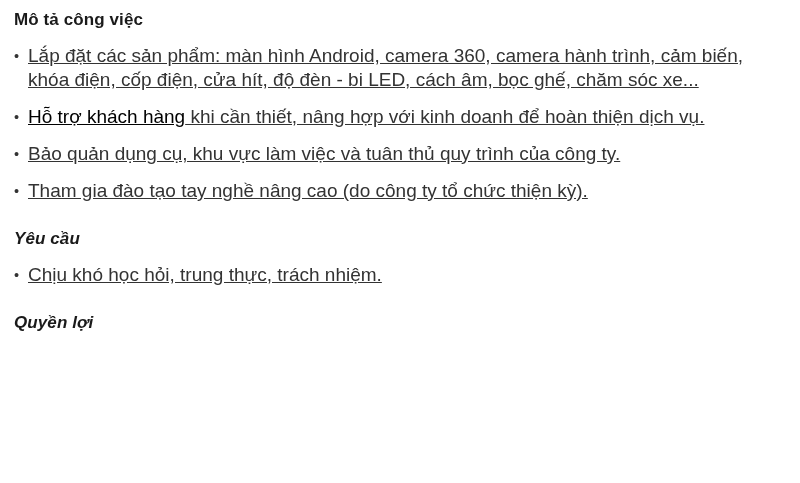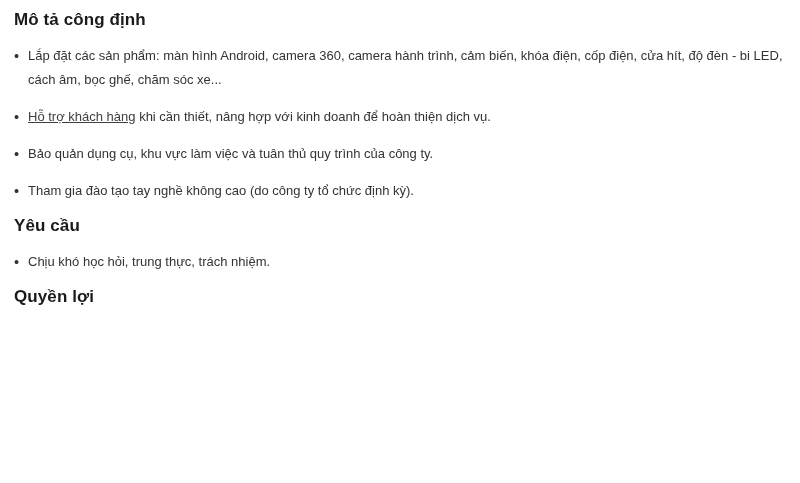--- a/index.html
+++ b/index.html
@@ -22,62 +22,65 @@
     margin-bottom: 4px;
   }
   .section-title {
     font-size: 17px;
     font-weight: bold;
     color: #1a1a1a;
     margin: 0 0 14px 0;
     letter-spacing: 0.1px;
   }
   .section + .section .section-title {
+    margin-top: 26px;
+    font-style: italic;
   }
   ul.bullets {
     list-style: none;
     margin: 0;
     padding: 0;
   }
   ul.bullets li {
     position: relative;
     padding-left: 14px;
-    font-size: 13px;
+    font-size: 19px;
     line-height: 24px;
     margin-bottom: 13px;
     color: #333333;
+    text-decoration: underline;
   }
   ul.bullets li:before {
     content: "\2022";
     position: absolute;
     left: 0;
     top: 0;
     color: #333333;
     font-size: 14.5px;
     line-height: 24px;
   }
   .link {
-    color: #404040;
+    color: #000000;
   }
   .first-section .section-title {
     margin-top: 4px;
   }
 </style>
 </head>
 <body>
 
 <div class="page">
 
   <div class="section first-section">
-    <h2 class="section-title">Mô tả công định</h2>
+    <h2 class="section-title">Mô tả công việc</h2>
     <ul class="bullets">
       <li><span>Lắp đặt các sản phẩm: màn hình Android, camera 360, camera hành trình, cảm biến, khóa điện, cốp điện, cửa hít, độ đèn - bi LED, cách âm, bọc ghế, chăm sóc xe...</span></li>
       <li><a class="link" href="#">Hỗ trợ khách hàng</a><span> khi cần thiết, nâng hợp với kinh doanh để hoàn thiện dịch vụ.</span></li>
       <li><span>Bảo quản dụng cụ, khu vực làm việc và tuân thủ quy trình của công ty.</span></li>
-      <li><span>Tham gia đào tạo tay nghề không cao (do công ty tổ chức định kỳ).</span></li>
+      <li><span>Tham gia đào tạo tay nghề nâng cao (do công ty tổ chức thiện kỳ).</span></li>
     </ul>
   </div>
 
   <div class="section">
     <h2 class="section-title">Yêu cầu</h2>
     <ul class="bullets">
       <li><span>Chịu khó học hỏi, trung thực, trách nhiệm.</span></li>
     </ul>
   </div>
 

